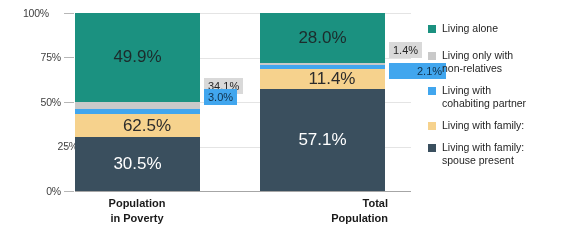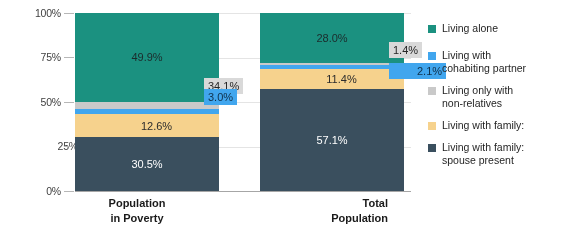--- a/index.html
+++ b/index.html
@@ -27,23 +27,23 @@
     color:#3F3F3F;
     letter-spacing:-0.2px;
   }
   .tick-stub{position:absolute;width:10px;height:1px;background:#B7B7B7;}
 
   
   .bar{position:absolute;bottom:0;width:125px;}
   .bar.poverty{left:0px;}
   .bar.total{left:185px;}
   .seg{
-    position:absolute;left:0;width:144px;
+    position:absolute;left:0;width:125px;
     display:flex;align-items:center;justify-content:center;
-    font-size:11px;
+    font-size:17px;
     box-sizing:border-box;
     margin-top:48px;
   }
   .seg-label{white-space:nowrap;}
   .seg.alone{background:#1B9180;}
   .seg.alone .seg-label{color:#1C2B2B;}
   .seg.nonrel{background:#C9C9C9;}
   .seg.cohab{background:#41A6EE;}
   .seg.nospouse{background:#F6D28D;padding-left:19px;}
   .seg.nospouse .seg-label{color:#2C2C2C;}
@@ -92,21 +92,21 @@
     color:#1F1F1F;
     line-height:13px;
   }
   .legend-text .l2{display:block;}
 </style>
 </head>
 <body>
 
 <div id="chart-root">
 
-  <div class="ytick" style="left:15px;top:7px;">100%</div>
+  <div class="ytick" style="left:3px;top:7px;">100%</div>
   <div class="tick-stub" style="left:64px;top:13px;"></div>
 
   <div class="ytick" style="left:15px;top:51px;">75%</div>
   <div class="tick-stub" style="left:64px;top:57px;"></div>
 
   <div class="ytick" style="left:15px;top:96px;">50%</div>
   <div class="tick-stub" style="left:64px;top:102px;"></div>
 
   <div class="ytick" style="left:32px;top:140px;">25%</div>
   <div class="tick-stub" style="left:64px;top:146px;"></div>
@@ -120,21 +120,21 @@
     <div class="gridline" style="top:44.5px;"></div>
     <div class="gridline" style="top:89px;"></div>
     <div class="gridline" style="top:133.5px;"></div>
     <div class="gridline baseline" style="top:178px;"></div>
 
     <div class="bar poverty" style="height:178px;">
       <div class="seg spouse" style="bottom:0px;height:54.29px;">
         <span class="seg-label">30.5%</span>
       </div>
       <div class="seg nospouse" style="bottom:54.29px;height:22.43px;">
-        <span class="seg-label">12.6%</span>
+        <span class="seg-label">62.5%</span>
       </div>
       <div class="seg cohab" style="bottom:76.72px;height:5.34px;"></div>
       <div class="seg nonrel" style="bottom:82.06px;height:7.12px;"></div>
       <div class="seg alone" style="bottom:89.18px;height:88.82px;">
         <span class="seg-label">49.9%</span>
       </div>
     </div>
 
     <div class="bar total" style="height:178px;">
       <div class="seg spouse" style="bottom:0px;height:101.64px;">
@@ -170,36 +170,36 @@
   <div class="legend">
 
     <div class="legend-item" style="margin-bottom:14px;">
       <span class="legend-swatch" style="background:#1B9180;"></span>
       <span class="legend-text">
         <span>Living alone</span>
       </span>
     </div>
 
     <div class="legend-item">
+      <span class="legend-swatch" style="background:#C9C9C9;"></span>
+      <span class="legend-text">
+        <span>Living only with</span>
+        <span class="l2">non-relatives</span>
+      </span>
+    </div>
+
+    <div class="legend-item">
       <span class="legend-swatch" style="background:#41A6EE;"></span>
       <span class="legend-text">
         <span>Living with</span>
         <span class="l2">cohabiting partner</span>
       </span>
     </div>
 
     <div class="legend-item">
-      <span class="legend-swatch" style="background:#C9C9C9;"></span>
-      <span class="legend-text">
-        <span>Living only with</span>
-        <span class="l2">non-relatives</span>
-      </span>
-    </div>
-
-    <div class="legend-item">
       <span class="legend-swatch" style="background:#F6D28D;"></span>
       <span class="legend-text">
         <span>Living with family:</span>
       </span>
     </div>
 
     <div class="legend-item">
       <span class="legend-swatch" style="background:#3A4F5E;"></span>
       <span class="legend-text">
         <span>Living with family:</span>

